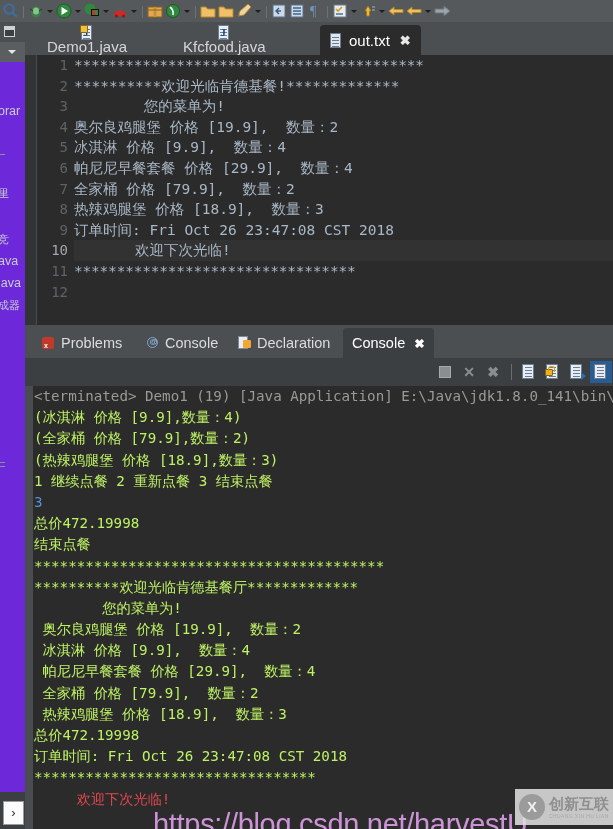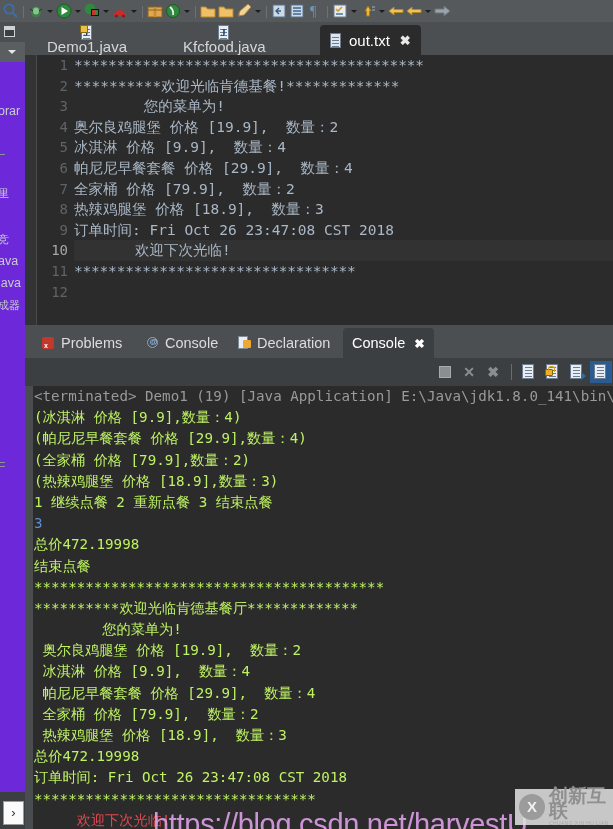--- a/index.html
+++ b/index.html
@@ -207,22 +207,23 @@
   .wm-mark {
     width: 26px; height: 26px; border-radius: 50%;
     background: #9b9b9b; position: relative; flex: 0 0 auto;
   }
   .wm-mark::after {
     content: "X"; position: absolute; left: 0; top: 0; width: 26px; height: 26px;
     line-height: 26px; text-align: center; color: #efefef;
     font-size: 15px; font-weight: bold;
   }
   .wm-cn {
-    color: #8f8f8f; font-size: 19px; line-height: 15px; font-weight: bold;
+    color: #8f8f8f; font-size: 15px; line-height: 15px; font-weight: bold;
     font-family: "Liberation Sans", sans-serif;
+    text-align: center;
   }
   .wm-py { color: #a8a8a8; font-size: 5px; letter-spacing: 0.4px; margin-top: 2px; }
 </style>
 </head>
 <body>
 
 <div class="app">
 
   <div class="toolbar">
     <div class="tb-item">
@@ -511,21 +512,20 @@
     <div class="cticon sel">
         <span class="ct-doc"></span>
       </div>
   </div>
 
   <div class="console">
     <div class="con-gutter"></div>
     <div class="con-lines">
       <div class="cline hdr">&lt;terminated&gt; Demo1 (19) [Java Application] E:\Java\jdk1.8.0_141\bin\javaw.exe</div>
       <div class="cline">(冰淇淋 价格 [9.9],数量：4)</div>
-      <div class="cline">(帕尼尼早餐套餐 价格 [29.9],数量：4)</div>
       <div class="cline">(全家桶 价格 [79.9],数量：2)</div>
       <div class="cline">(热辣鸡腿堡 价格 [18.9],数量：3)</div>
       <div class="cline">1 继续点餐 2 重新点餐 3 结束点餐</div>
       <div class="cline stdin">3</div>
       <div class="cline">总价472.19998</div>
       <div class="cline">结束点餐</div>
       <div class="cline">*****************************************</div>
       <div class="cline">**********欢迎光临肯德基餐厅*************</div>
       <div class="cline">        您的菜单为!</div>
       <div class="cline"> 奥尔良鸡腿堡 价格 [19.9],  数量：2</div>

